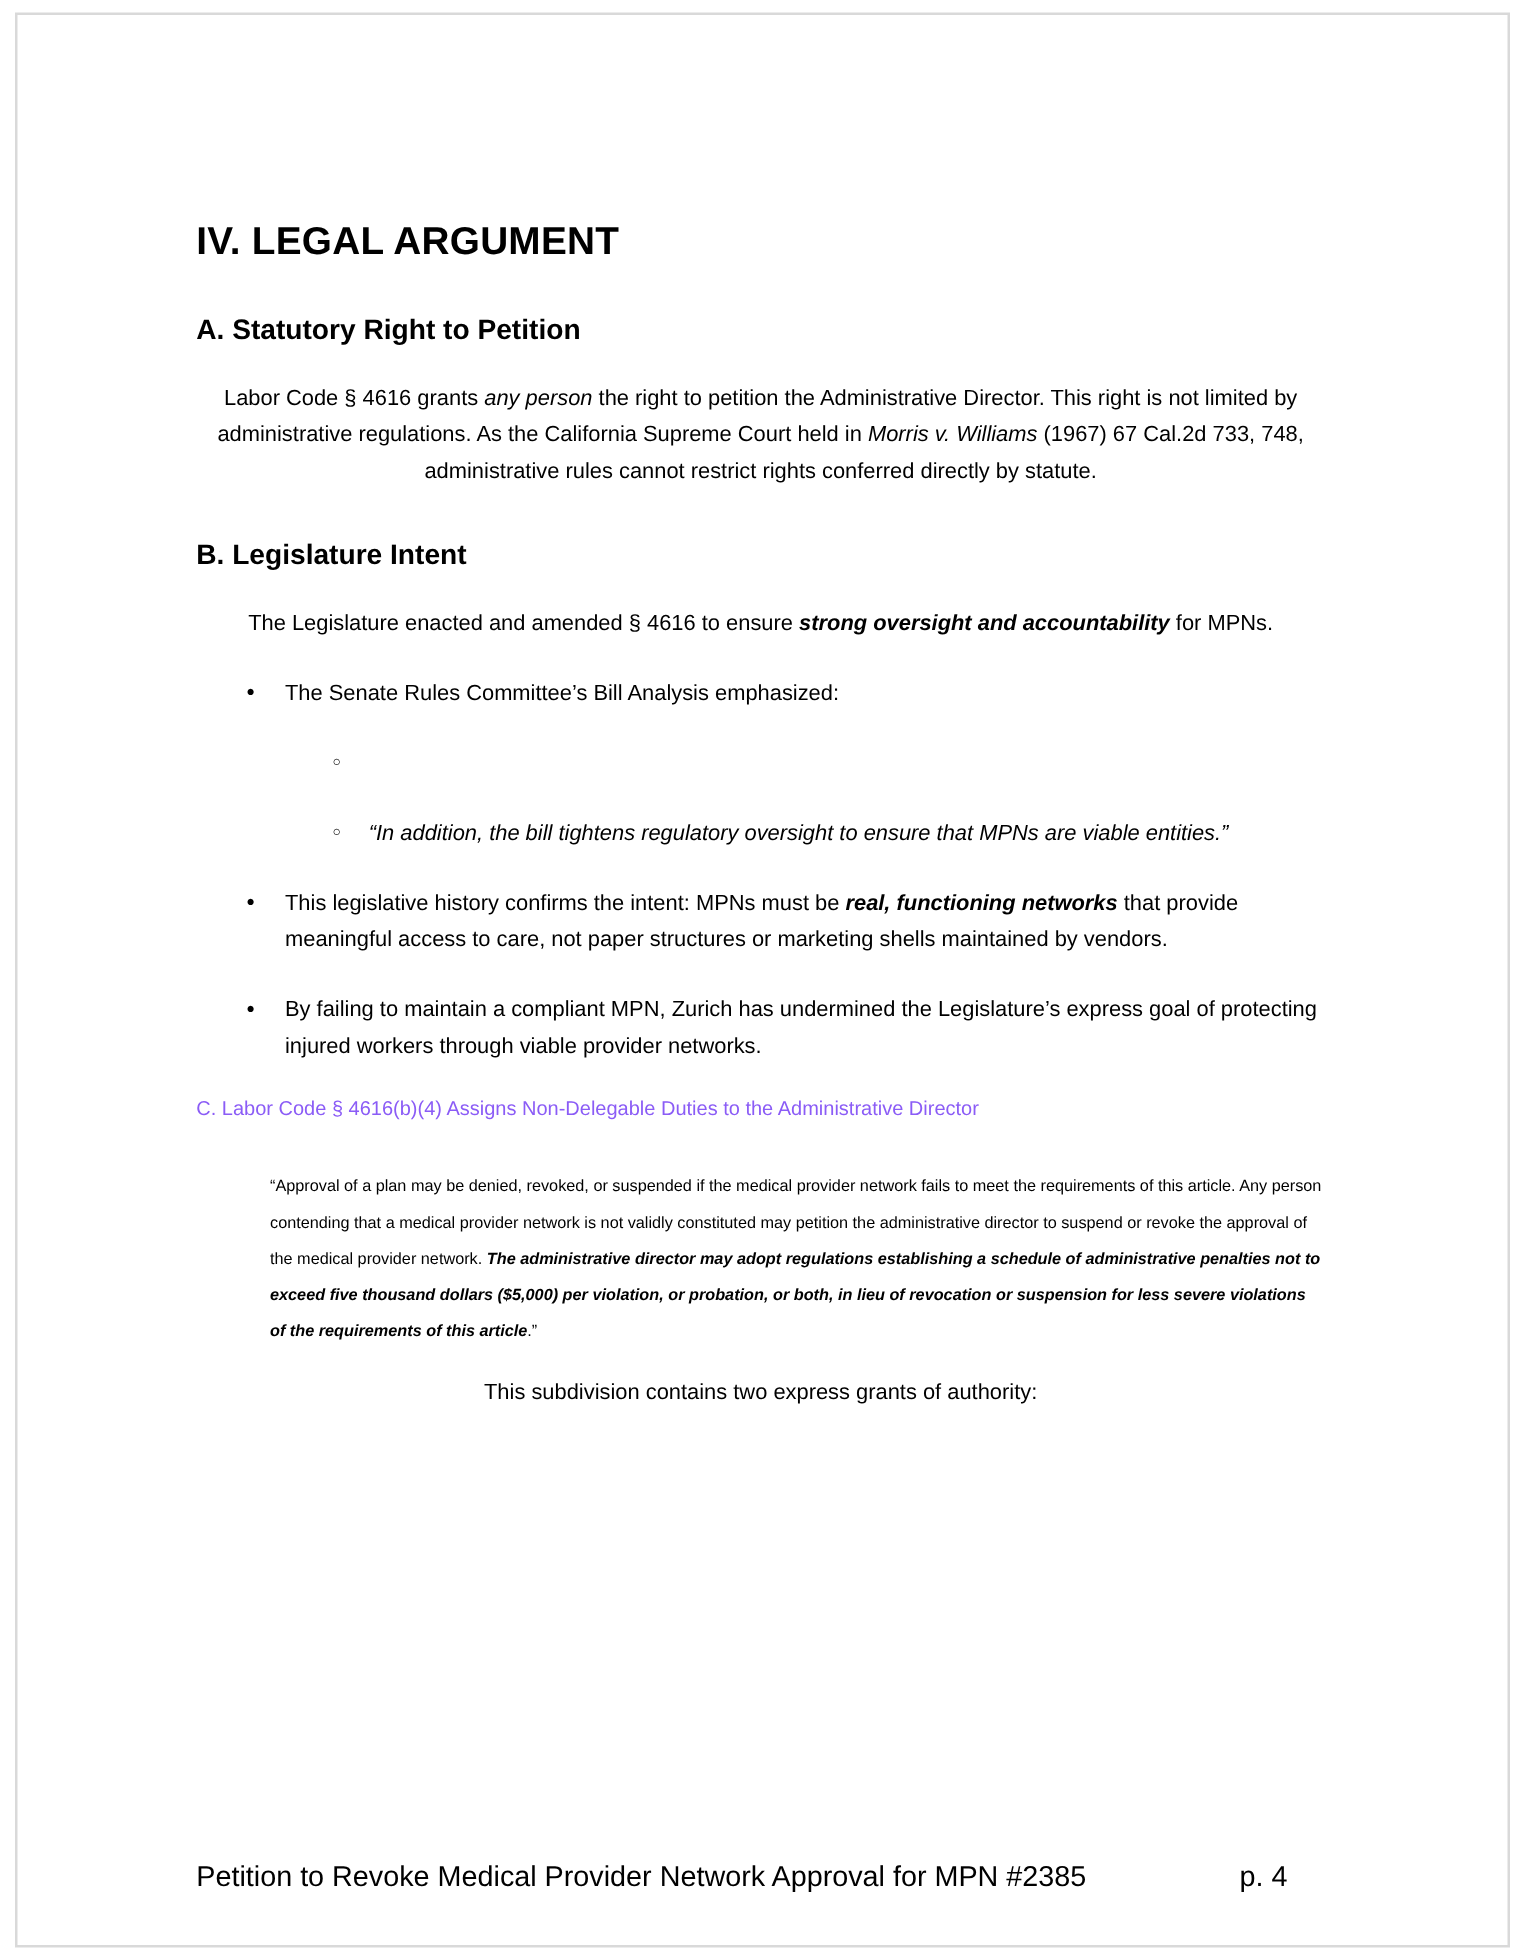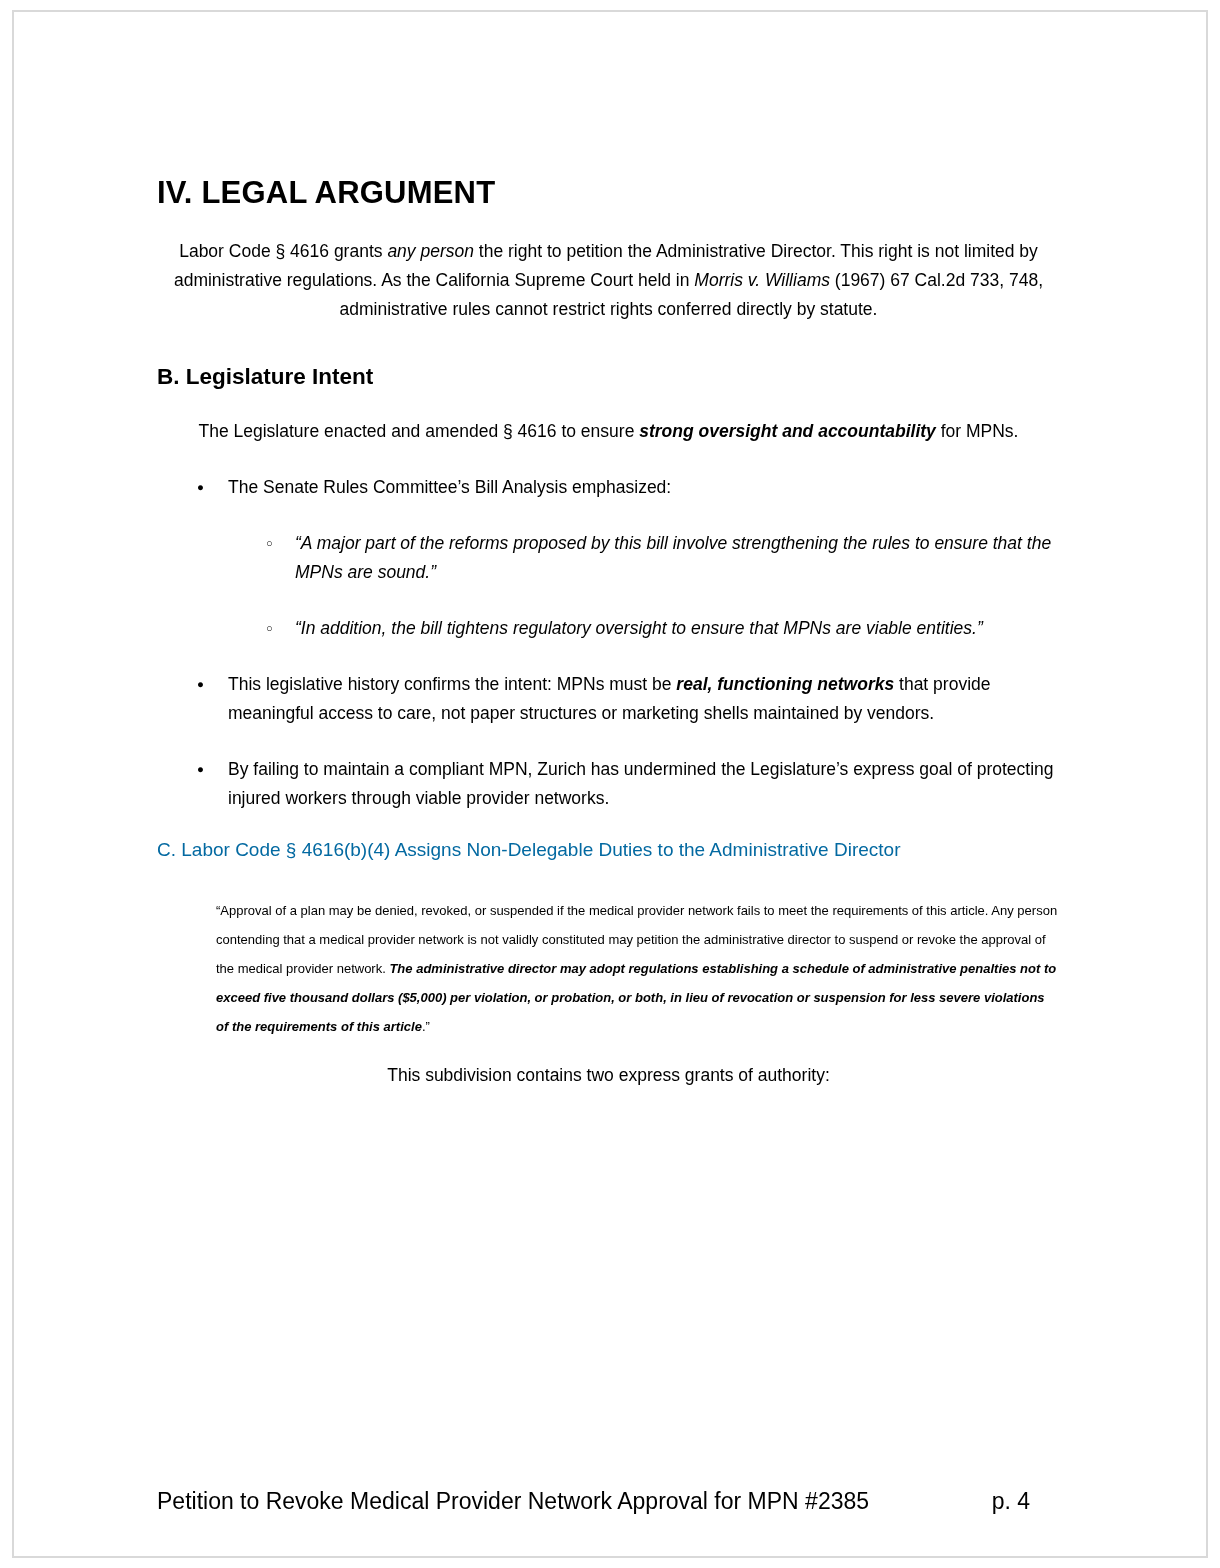--- a/index.html
+++ b/index.html
@@ -37,24 +37,24 @@
     margin: 0;
     letter-spacing: 0.2px;
   }
   h2.doc-h2 {
     font-size: 22.5px;
     line-height: 29px;
     font-weight: 700;
     margin: 38px 0 0 0;
   }
   h2.doc-h2-gray {
-    font-size: 19px;
+    font-size: 16px;
     line-height: 41px;
     font-weight: 400;
-    color: #0369a1;
+    color: #8b5cf6;
     margin: 16px 0 0 0;
   }
   p.body-text {
     font-size: 17.5px;
     line-height: 29px;
     margin: 26px 0 0 0;
     text-align: center;
   }
   .b { font-weight: 700; font-style: italic; }
   .i { font-style: italic; }
@@ -102,38 +102,38 @@
   .footer .page-num { margin-right: 30px; }
 </style>
 </head>
 <body>
 
 <div class="page">
   <div class="content">
 
     <h1 class="doc-h1">IV. LEGAL ARGUMENT</h1>
 
+    <h2 class="doc-h2">A. Statutory Right to Petition</h2>
 
     <p class="body-text"><span>Labor Code § 4616 grants </span><span class="i">any person</span><span> the right to petition the Administrative Director. This right is not limited by administrative regulations. As the California Supreme Court held in </span><span class="i">Morris v. Williams</span><span> (1967) 67 Cal.2d 733, 748, administrative rules cannot restrict rights conferred directly by statute.</span></p>
 
     <h2 class="doc-h2">B. Legislature Intent</h2>
 
     <p class="body-text"><span>The Legislature enacted and amended § 4616 to ensure </span><span class="b">strong oversight and accountability</span><span> for MPNs.</span></p>
 
     <div class="list">
 
       <div class="li-row lvl1">
         <span class="marker1">●</span>
         <div class="li-body">The Senate Rules Committee’s Bill Analysis emphasized:</div>
       </div>
 
       <div class="sublist">
         <div class="li-row lvl2">
           <span class="marker2">○</span>
-          <div class="li-body i">“A major part of the reforms proposed by this bill involve strengthening the rules to ensure that the MPNs are sound.”</div>
         </div>
         <div class="li-row lvl2">
           <span class="marker2">○</span>
           <div class="li-body i">“In addition, the bill tightens regulatory oversight to ensure that MPNs are viable entities.”</div>
         </div>
       </div>
 
       <div class="li-row lvl1">
         <span class="marker1">●</span>
         <div class="li-body"><span>This legislative history confirms the intent: MPNs must be </span><span class="b">real, functioning networks</span><span> that provide meaningful access to care, not paper structures or marketing shells maintained by vendors.</span></div>

